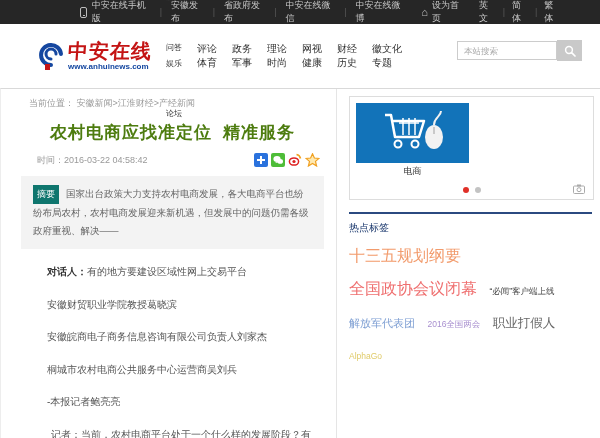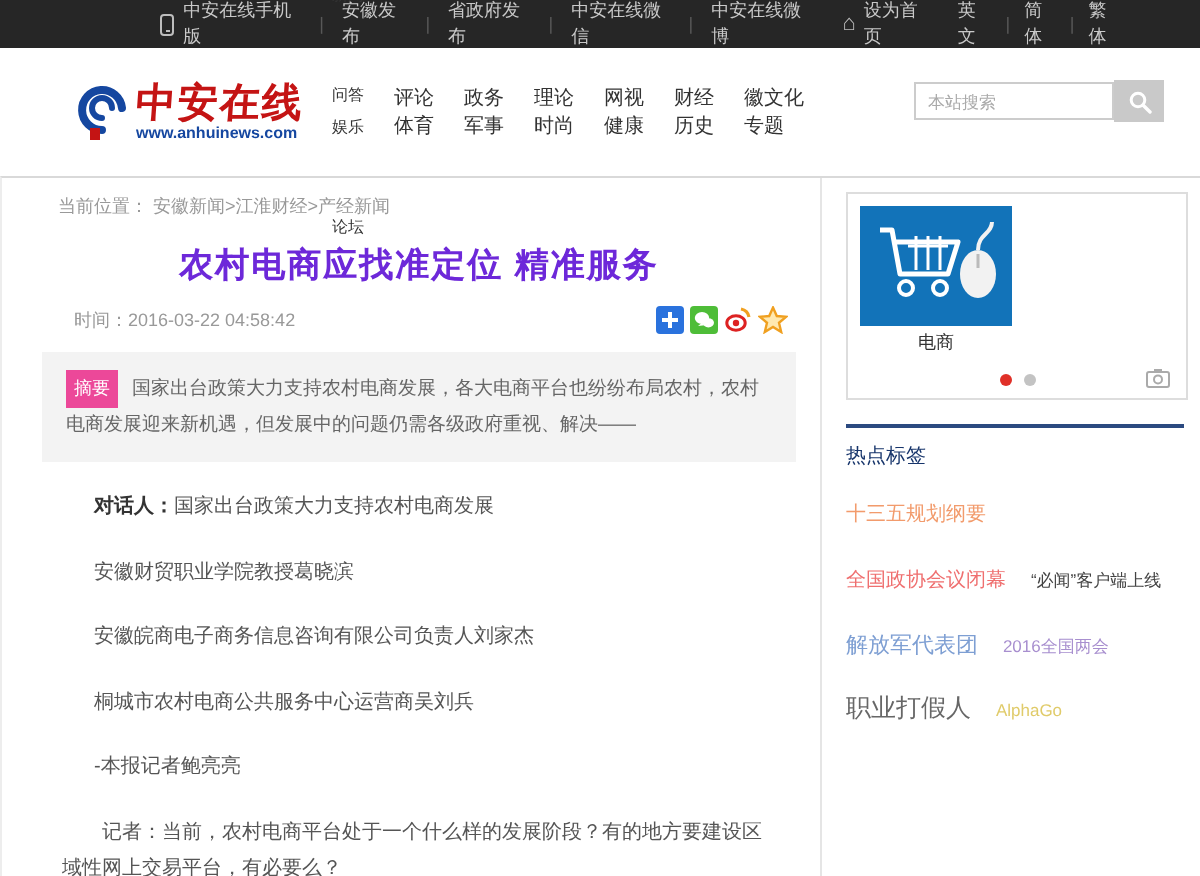--- a/index.html
+++ b/index.html
@@ -35,33 +35,33 @@
   .nav-col-small .pair { display:flex; flex-direction:column;gap:40px; }
   .search { margin-left:auto; display:flex; align-items:center; align-self:flex-start; margin-top:16px; }
   .search input { width:100px; height:19px; border:1px solid #ccc; font-size:8.5px;
     padding:0 6px; color:#555; outline:none; font-family:inherit; }
   .search input::placeholder { color:#aaa; }
   .search button { width:25px; height:21px; border:none; background:#c9c9c9; cursor:pointer;
     display:flex; align-items:center; justify-content:center; }
 
   
   .content { border-top:1px solid #d9d9d9; border-left:1px solid #ededed; display:flex; height:350px; }
-  .main { width:410px; border-right:1px solid #e5e5e5; padding:0 12px 0 20px; }
+  .main { width:336px; border-right:1px solid #e5e5e5; padding:0 12px 0 20px; }
   .breadcrumb { padding:8px 0 6px 8px; font-size:9px; color:#999; }
   .breadcrumb a { color:#999; }
-  .art-title { text-align:center; font-family:Liberation Sans, sans-serif; font-weight:bold;
-    font-size:17px; color:#6d28d9; margin-top:5px; letter-spacing:1px; }
+  .art-title { text-align:center; font-family:Liberation Mono, monospace; font-weight:bold;
+    font-size:17px; color:#4d7c0f; margin-top:5px; letter-spacing:1px; }
   .meta { display:flex; justify-content:space-between; align-items:center;
     padding:9px 4px 4px 16px; }
   .meta-time { font-size:9px; color:#999; }
   .share { display:flex; gap:3px; align-items:center; }
   .share svg { display:block; }
   .summary { background:#f3f3f3; padding:9px 12px; font-size:9.5px; color:#666;
     line-height:1.9; margin-top:5px; }
-  .badge { background:#ec4899; color:#fff; font-size:9px; padding:1px 4px;
+  .badge { background:#0f766e; color:#fff; font-size:9px; padding:1px 4px;
     margin-right:7px; display:inline-block; }
   .para { font-size:10px; color:#555; margin:14px 0; padding:0 12px 0 10px; line-height:1.85; }
   .para .lead { font-weight:bold; color:#333; }
   .dlg { padding-left:26px; }
   .indent { text-indent:2em; }
 
   
   .sidebar { flex:1; padding:7px 6px 0 12px; }
   .gallery { border:1px solid #ddd; padding:6px 6px 2px 6px; }
   .g-grid { display:grid; grid-template-columns:1fr 1fr; column-gap:5px; row-gap:2px; }
@@ -89,21 +89,21 @@
   .g-foot { display:flex; align-items:center; justify-content:center; position:relative;
     height:14px; margin-top:2px; }
   .dot { width:6px; height:6px; border-radius:50%; display:inline-block; margin:0 3px; }
   .dot-on { background:#e03028; } .dot-off { background:#c3c3c3; }
   .cam { position:absolute; right:2px; top:1px; }
 
   .side-divider { height:2px; background:#2b4a80; margin:12px 2px 7px 0; }
   .hot-title { font-size:10px; font-weight:normal; color:#17356b; margin-bottom:5px; }
   .tags { line-height:2.05; padding-right:4px; }
   .tag { margin-right:8px; white-space:nowrap; }
-  .tag-s { font-size:8.5px; } .tag-m { font-size:10px;margin-top:12px; } .tag-b { font-size:11px; } .tag-l { font-size:12.5px; }
+  .tag-s { font-size:8.5px; } .tag-m { font-size:16px;margin-top:12px; } .tag-b { font-size:11px; } .tag-l { font-size:12.5px; }
 </style>
 </head>
 <body>
 
 <div class="topbar" style="background: rgb(38, 38, 38);">
   <ul class="tb-left">
     <li>
       <span class="phone-ic"></span>
       <a>中安在线手机版</a>
       </li>
@@ -228,21 +228,21 @@
         </svg>
         <svg width="15" height="14" viewBox="0 0 15 14">
           <path d="M7.5 0.8 L9.4 5 L14 5.4 L10.5 8.4 L11.6 13 L7.5 10.5 L3.4 13 L4.5 8.4 L1 5.4 L5.6 5 Z" fill="#ffe9b0" stroke="#f0a020" stroke-width="1.2"></path>
         </svg>
       </span>
     </div>
     <div class="summary">
       <span class="badge">摘要</span><span>国家出台政策大力支持农村电商发展，各大电商平台也纷纷布局农村，农村电商发展迎来新机遇，但发展中的问题仍需各级政府重视、解决——</span>
     </div>
     <p class="para dlg">
-      <span class="lead">对话人：</span><span>国家出台政策大力支持农村电商发展</span>
+      <span class="lead">对话人：</span><span>有的地方要建设区域性网上交易平台</span>
     </p>
     <p class="para dlg">安徽财贸职业学院教授葛晓滨</p>
     <p class="para dlg">安徽皖商电子商务信息咨询有限公司负责人刘家杰</p>
     <p class="para dlg">桐城市农村电商公共服务中心运营商吴刘兵</p>
     <p class="para dlg">-本报记者鲍亮亮</p>
     <p class="para indent">记者：当前，农村电商平台处于一个什么样的发展阶段？有的地方要建设区域性网上交易平台，有必要么？</p>
 
   </div>
 
   <div class="sidebar">

